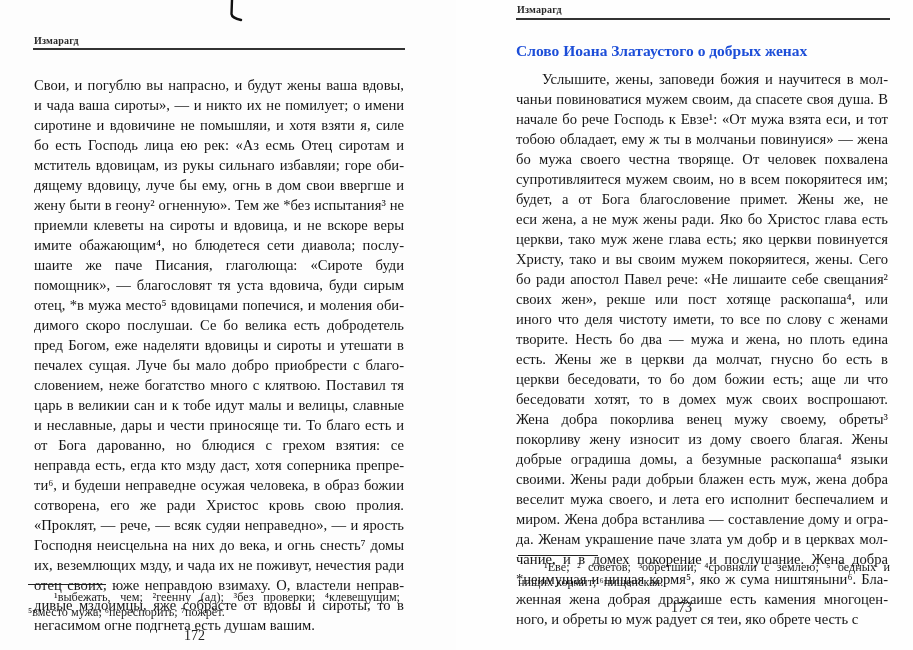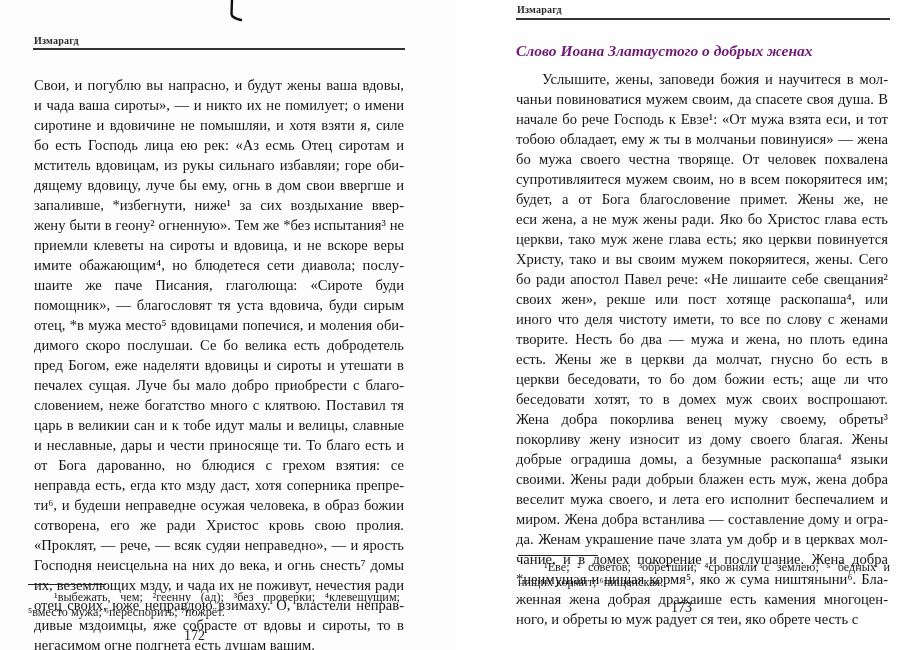--- a/index.html
+++ b/index.html
@@ -67,23 +67,22 @@
       text-align-last: left;
     }
     .line.indent {
       padding-left: 26px;
     }
 
     .title {
       position: absolute;
       font-size: 15.5px;
       font-weight: bold;
-      color: #701a75;
+      color: #1d4ed8;
       white-space: nowrap;
-      font-style: italic;
     }
 
     .fn-rule {
       position: absolute;
       height: 1px;
       background: #222;
     }
     .footnotes {
       position: absolute;
       font-size: 12.2px;
@@ -120,21 +119,20 @@
     <div class="running-head" style="left:34px; top:35px;">Измарагд</div>
     <div class="head-rule" style="left:33px; top:48px; width:372px;"></div>
 
     <div class="text-block" id="left-text" style="left:34px; top:75px; width:370px;">
         <span class="line">Свои, и погублю вы напрасно, и будут жены ваша вдовы,</span>
         <span class="line">и чада ваша сироты», — и никто их не помилует; о имени</span>
         <span class="line">сиротине и вдовичине не помышляи, и хотя взяти я, силе</span>
         <span class="line">бо есть Господь лица ею рек: «Аз есмь Отец сиротам и</span>
         <span class="line">мститель вдовицам, из рукы сильнаго избавляи; горе оби-</span>
         <span class="line">дящему вдовицу, луче бы ему, огнь в дом свои ввергше и</span>
-        <span class="line">запаливше, *избегнути, ниже¹ за сих воздыхание ввер-</span>
         <span class="line">жену быти в геону² огненную». Тем же *без испытания³ не</span>
         <span class="line">приемли клеветы на сироты и вдовица, и не вскоре веры</span>
         <span class="line">имите обажающим⁴, но блюдетеся сети диавола; послу-</span>
         <span class="line">шаите же паче Писания, глаголюща: «Сироте буди</span>
         <span class="line">помощник», — благословят тя уста вдовича, буди сирым</span>
         <span class="line">отец, *в мужа место⁵ вдовицами попечися, и моления оби-</span>
         <span class="line">димого скоро послушаи. Се бо велика есть добродетель</span>
         <span class="line">пред Богом, еже наделяти вдовицы и сироты и утешати в</span>
         <span class="line">печалех сущая. Луче бы мало добро приобрести с благо-</span>
         <span class="line">словением, неже богатство много с клятвою. Поставил тя</span>

